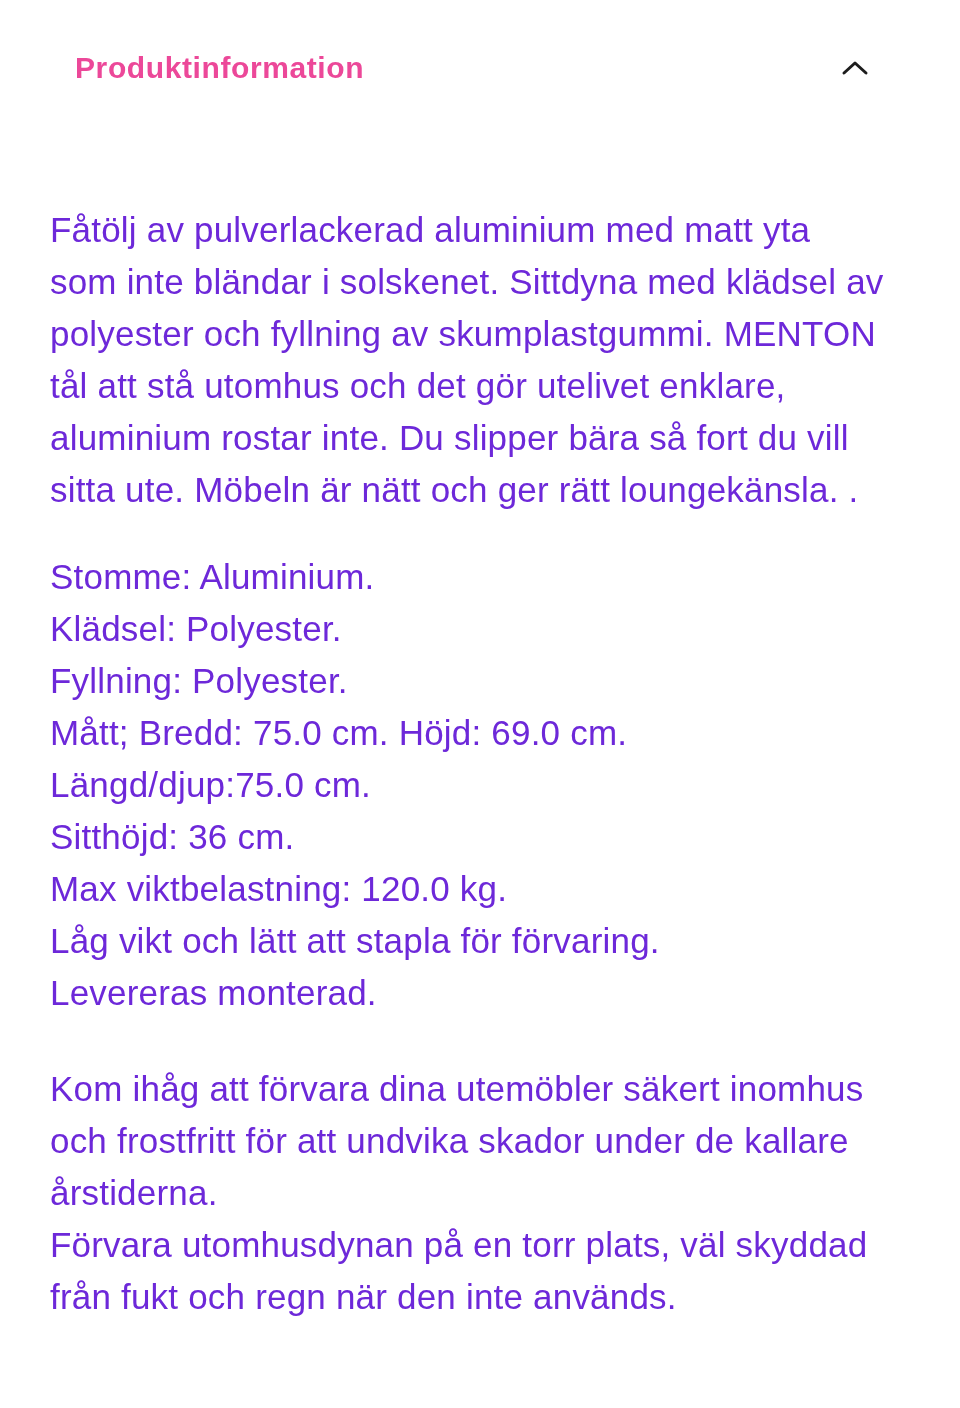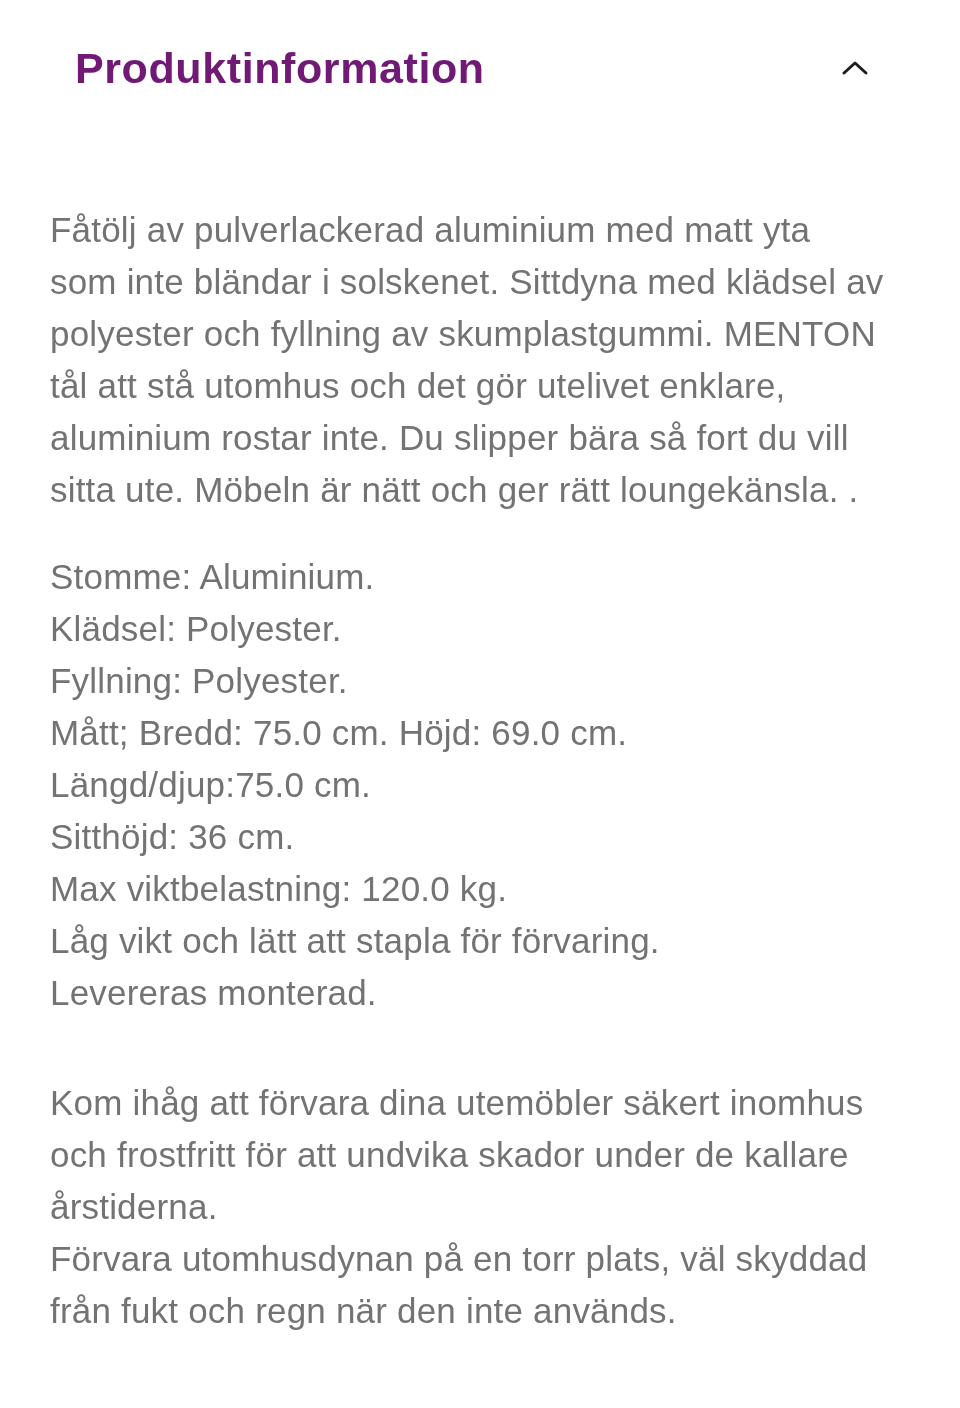--- a/index.html
+++ b/index.html
@@ -25,25 +25,25 @@
   .accordion-header {
     margin-top: 44px;
     padding: 0 90px 0 75px;
     display: flex;
     align-items: center;
     justify-content: space-between;
     cursor: pointer;
   }
   .section-title {
     margin: 0;
-    font-size: 43px;
+    font-size: 30px;
     line-height: 48px;
     font-weight: 700;
     letter-spacing: 0.6px;
-    color: #701a75;
+    color: #ec4899;
   }
   .collapse-button {
     background: none;
     border: none;
     padding: 0;
     margin: 0;
     width: 30px;
     height: 30px;
     display: flex;
     align-items: center;
@@ -53,30 +53,30 @@
   .chevron-svg {
     display: block;
   }
   .text-block {
     margin-left: 50px;
     margin-right: 58px;
     font-size: 35px;
     line-height: 52px;
     font-weight: 400;
     letter-spacing: 0.2px;
-    color: #737373;
+    color: #6d28d9;
     white-space: pre-line;
   }
   .description {
     margin-top: 112px;
   }
   .specs {
   }
   .care {
-    margin-top: 58px;
+    margin-top: 44px;
   }
 </style>
 </head>
 <body>
 
 <div class="section">
 
   <div class="accordion-header">
     <h2 class="section-title">Produktinformation</h2>
     <button class="collapse-button" aria-expanded="true">

